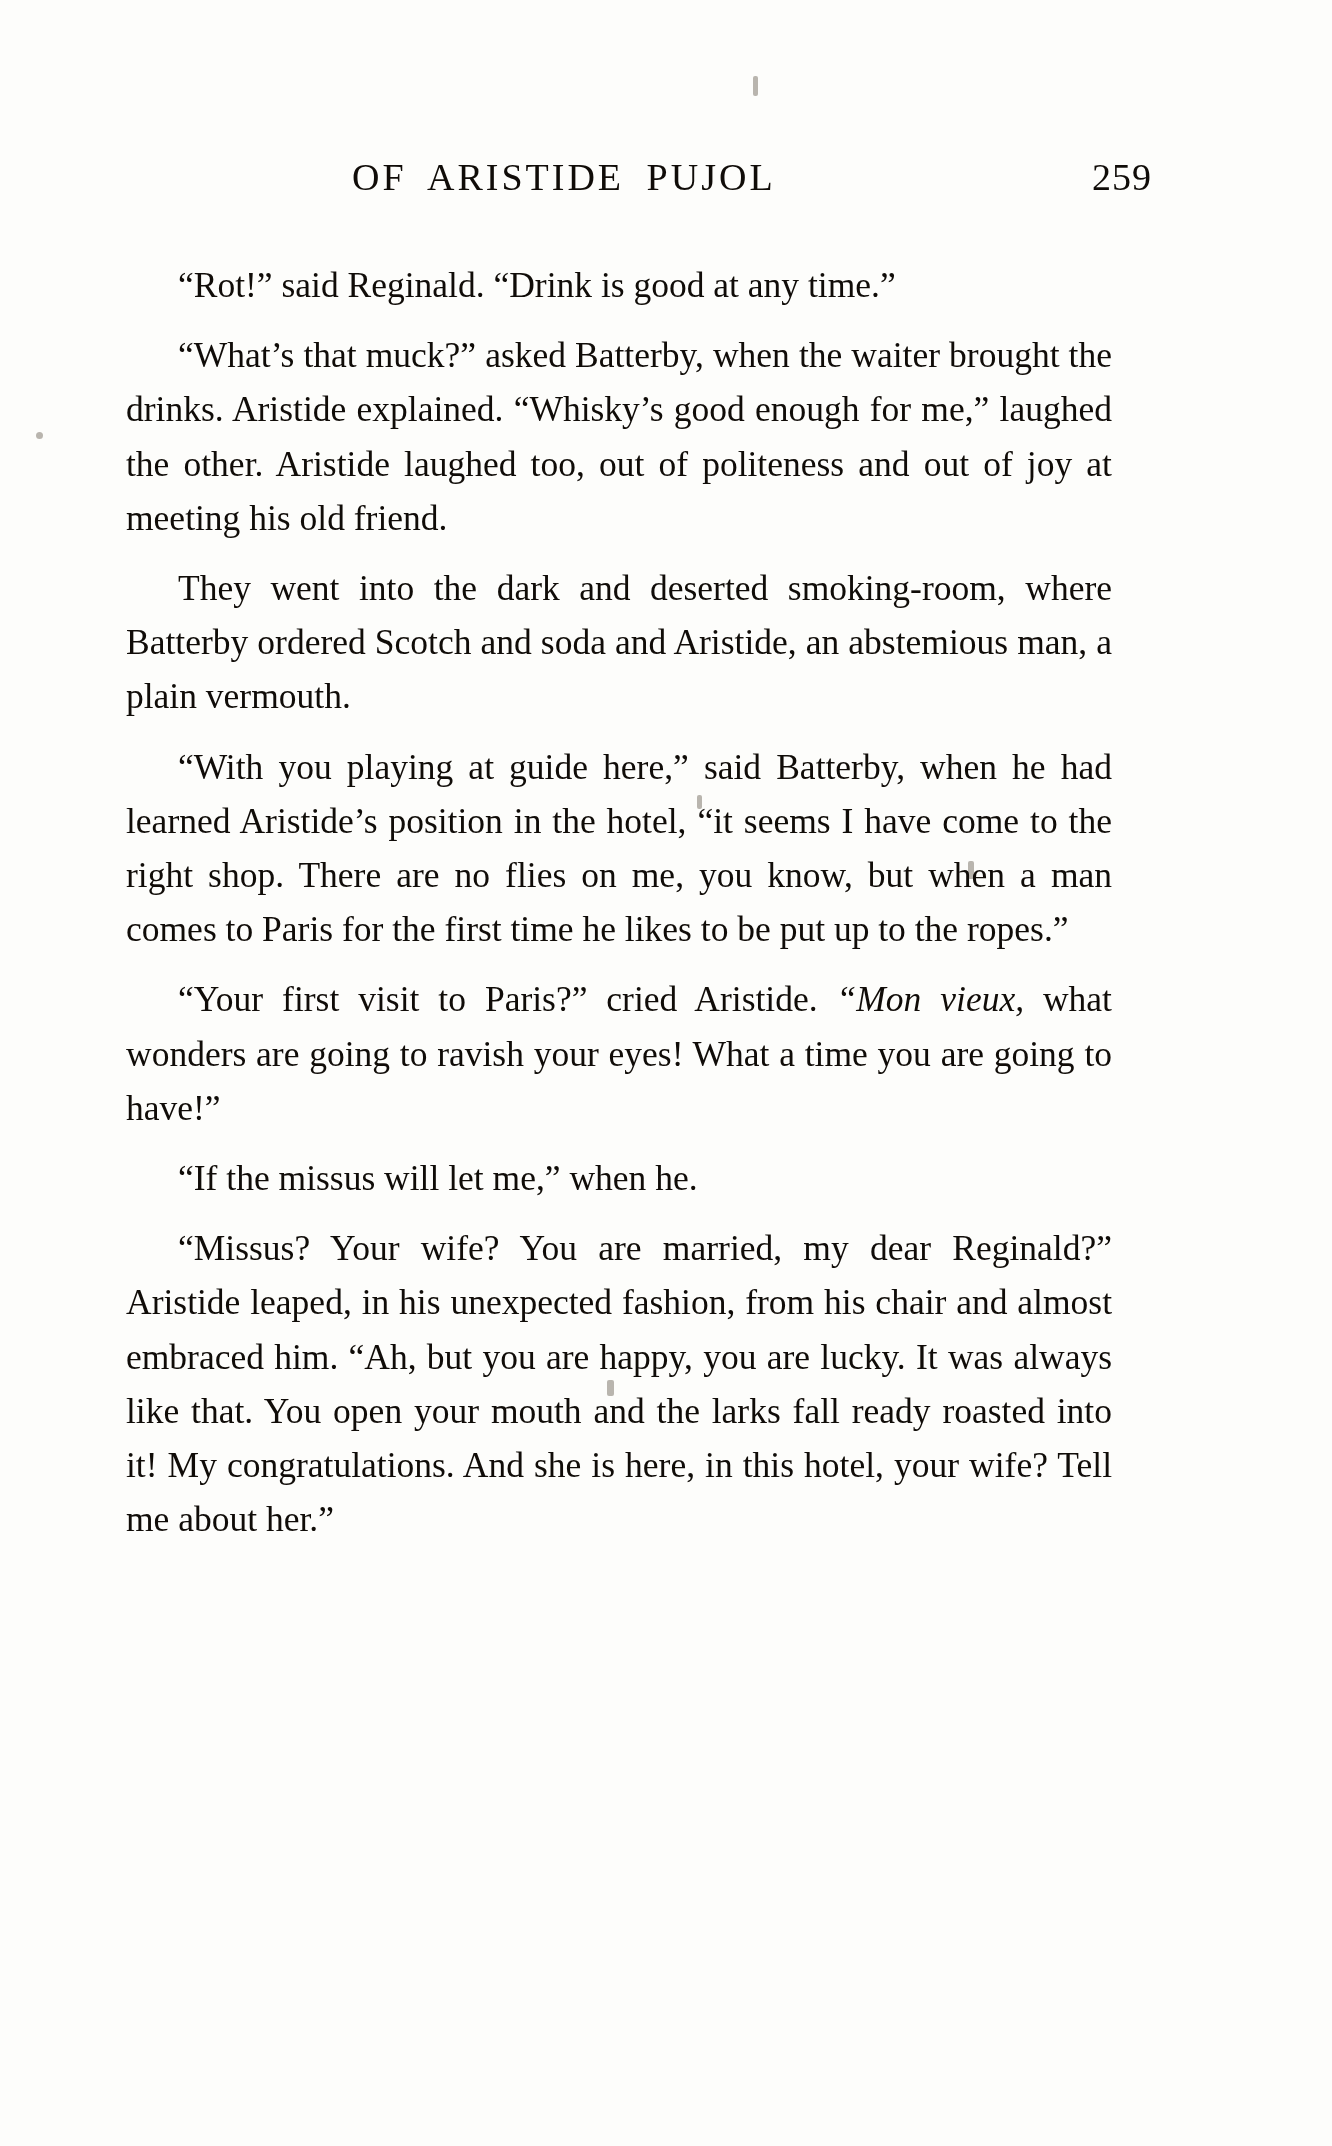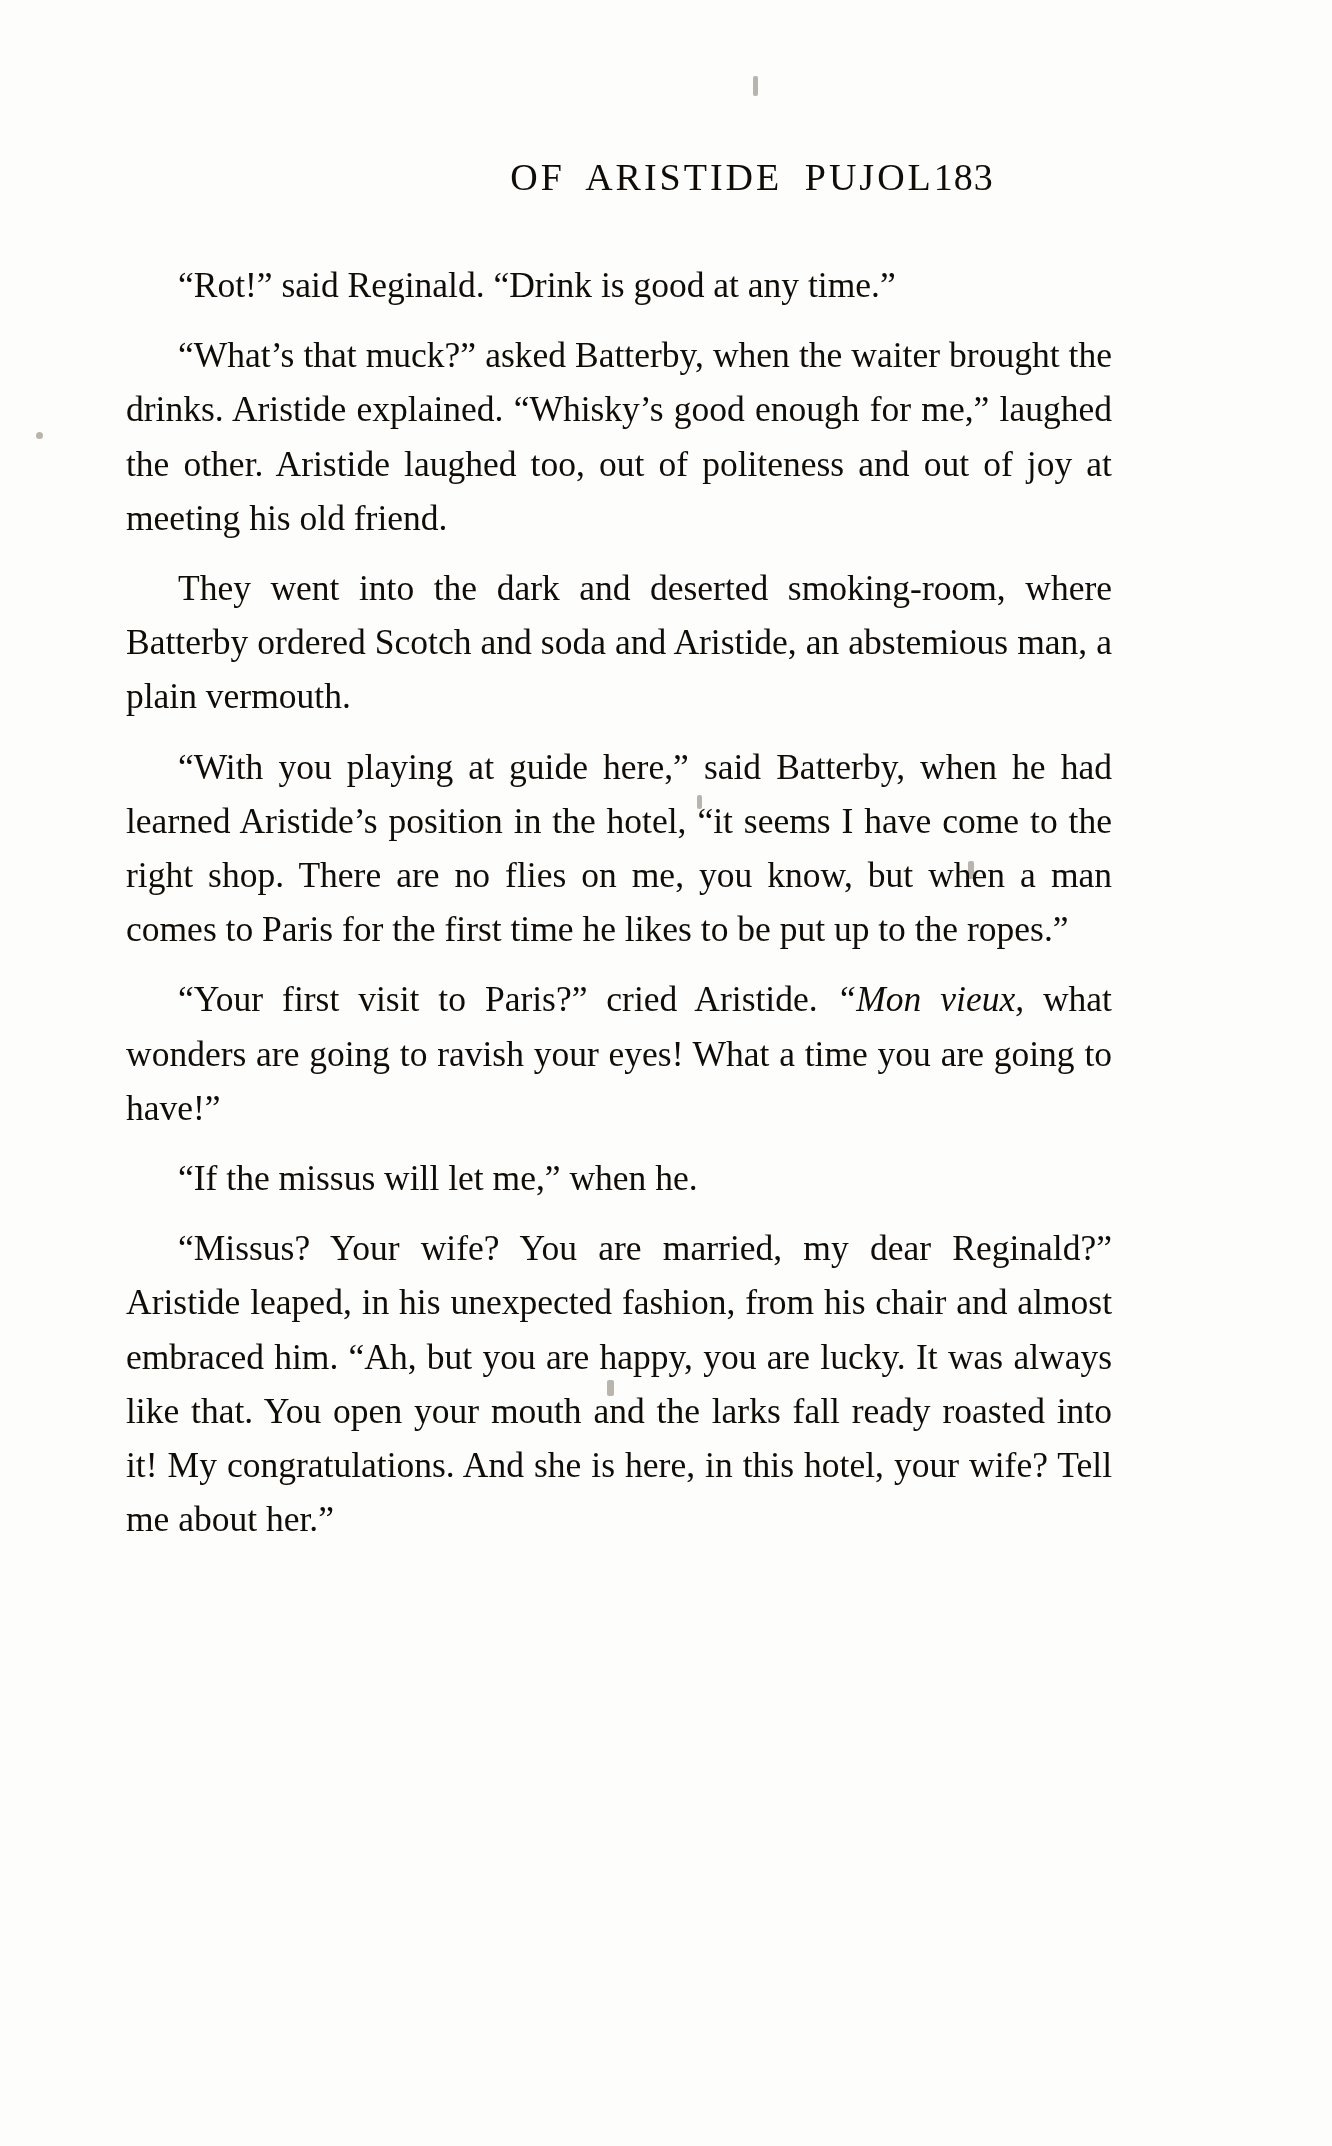--- a/index.html
+++ b/index.html
@@ -25,21 +25,21 @@
     background: #fdfdfb;
   }
 
   .page-header {
     position: absolute;
     top: 155px;
     left: 352px;
     width: 800px;
     display: flex;
     align-items: baseline;
-    justify-content: center;
+    justify-content: space-between;
   }
 
   .running-title {
     font-size: 38px;
     letter-spacing: 3px;
     word-spacing: 10px;
     font-weight: normal;
     white-space: nowrap;
   }
 
@@ -87,21 +87,21 @@
 <div class="page">
 
   <div class="speck s1"></div>
   <div class="speck s2"></div>
   <div class="speck s3"></div>
   <div class="speck s4"></div>
   <div class="speck s5"></div>
 
   <div class="page-header">
     <span class="running-title">OF  ARISTIDE  PUJOL</span>
-    <span class="folio">183</span>
+    <span class="folio">259</span>
   </div>
 
   <div class="text-block" id="body-text">
       <p><span>“Rot!” said Reginald.  “Drink is good at any time.”</span></p>
       <p><span>“What’s that muck?” asked Batterby, when the waiter brought the drinks.  Aristide explained. “Whisky’s good enough for me,” laughed the other. Aristide laughed too, out of politeness and out of joy at meeting his old friend.</span></p>
       <p><span>They went into the dark and deserted smoking-room, where Batterby ordered Scotch and soda and Aristide, an abstemious man, a plain vermouth.</span></p>
       <p><span>“With you playing at guide here,” said Batterby, when he had learned Aristide’s position in the hotel, “it seems I have come to the right shop.  There are no flies on me, you know, but when a man comes to Paris for the first time he likes to be put up to the ropes.”</span></p>
       <p><span>“Your first visit to Paris?” cried Aristide. </span><span class="it">“Mon vieux,</span><span> what wonders are going to ravish your eyes! What a time you are going to have!”</span></p>
       <p><span>“If the missus will let me,” when he.</span></p>
       <p><span>“Missus?  Your wife?  You are married, my dear Reginald?” Aristide leaped, in his unexpected fashion, from his chair and almost embraced him. “Ah, but you are happy, you are lucky.  It was always like that.  You open your mouth and the larks fall ready roasted into it!  My congratulations.  And she is here, in this hotel, your wife? Tell me about her.”</span></p>

